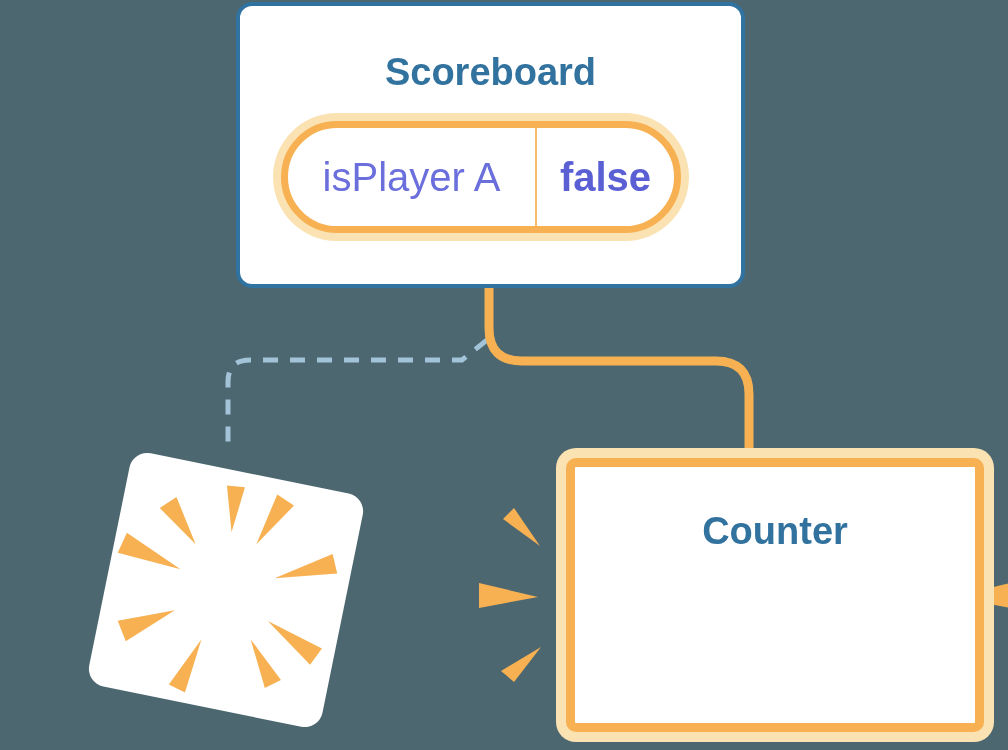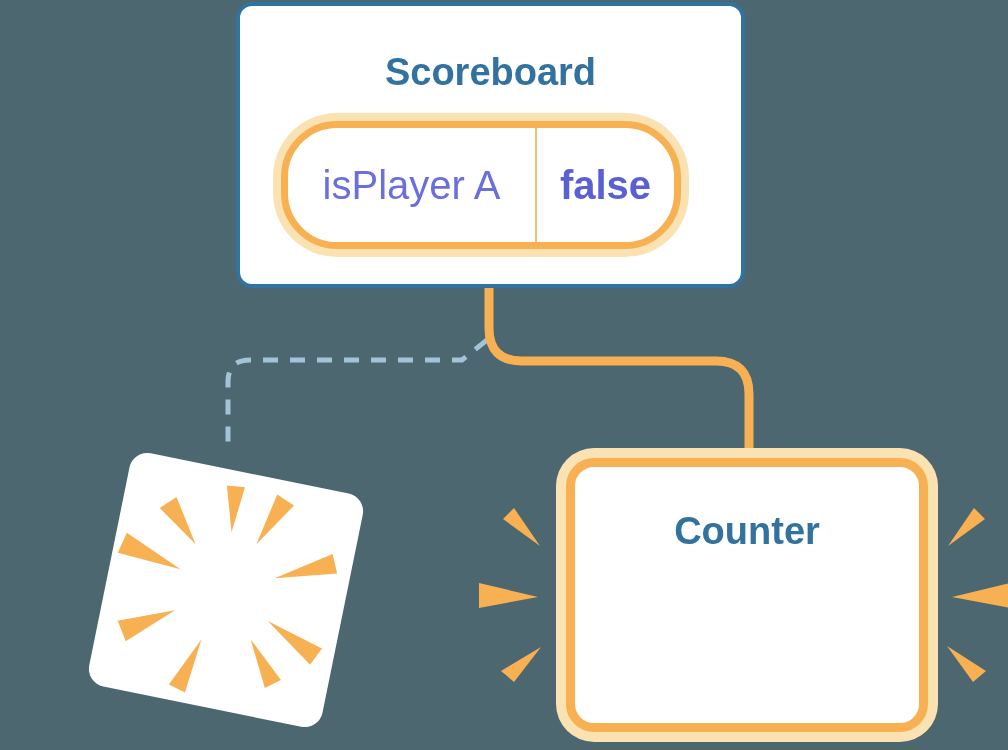--- a/index.html
+++ b/index.html
@@ -19,27 +19,27 @@
   .sparkle{fill:var(--orange,#F7B152);}
 
   .card{position:absolute;z-index:2;background:var(--card-bg,#fff);}
   .card-title{position:absolute;left:0;right:0;height:48px;line-height:48px;text-align:center;
     font-size:38px;font-weight:600;color:var(--title-blue,#31729E);}
 
   .scoreboard{left:236px;top:2px;width:509px;height:286px;
     border:4px solid var(--card-border-blue,#3173A0);border-radius:16px;}
   .scoreboard .card-title{top:42px;}
 
-  .counter{left:566px;top:458px;width:362px;height:274px;
-    border:9px solid var(--orange,#F7B152);border-radius:28px;
+  .counter{left:566px;top:458px;width:418px;height:274px;
+    border:9px solid var(--orange,#F7B152);border-radius:10px;
     box-shadow:0 0 0 10px var(--orange-halo,#FBE2B3);}
   .counter .card-title{top:40px;}
 
   .state-pill{position:absolute;display:flex;align-items:stretch;background:#fff;}
-  .orange-pill{left:41px;top:115px;width:400px;height:128px;border:7px solid var(--orange,#F7B152);
+  .orange-pill{left:41px;top:115px;width:400px;height:112px;border:7px solid var(--orange,#F7B152);
     border-radius:56px;box-shadow:0 0 0 8px var(--orange-halo,#FBE2B3);justify-content:space-between;}
   .orange-pill .pill-cell.key{width:247px;}
   .orange-pill .pill-divider{width:2px;background:var(--orange,#F7B152);opacity:.85;}
   .purple-pill{left:37px;top:116px;width:266px;height:102px;border:2px solid var(--purple-border,#5C63D2);
     border-radius:51px;}
   .purple-pill .pill-cell.key{width:172px;}
   .purple-pill .pill-divider{width:2px;background:var(--purple-border,#5C63D2);}
 
   .pill-cell{display:flex;align-items:center;justify-content:center;font-size:40px;}
   .pill-cell.value{flex:1;}

